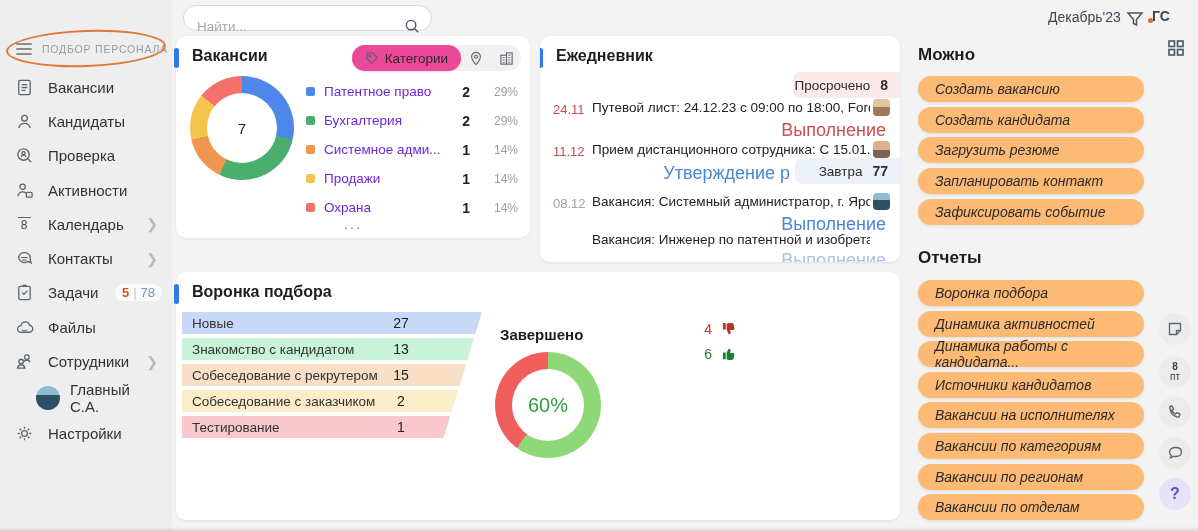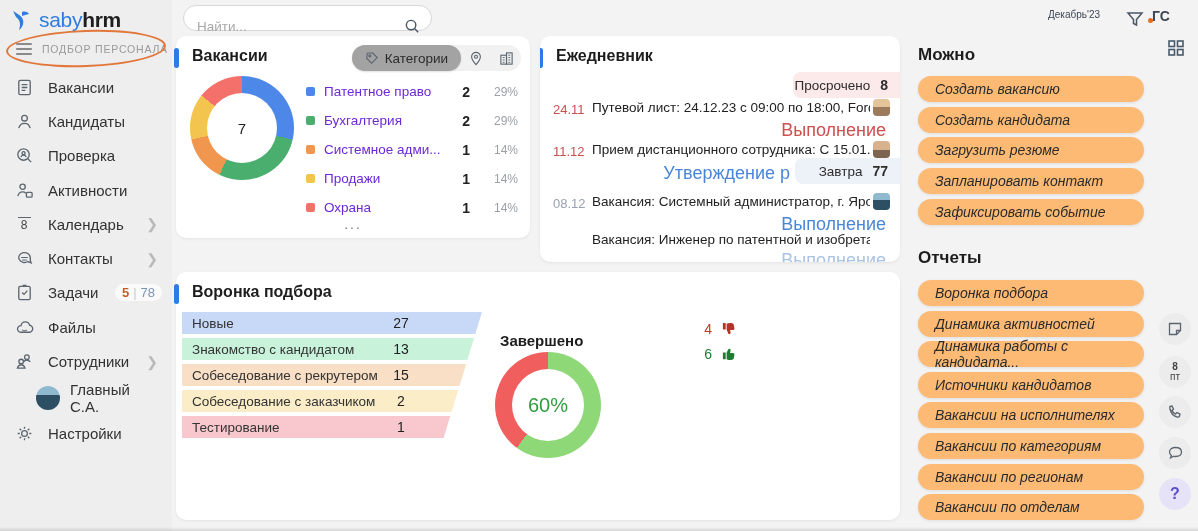--- a/index.html
+++ b/index.html
@@ -26,35 +26,35 @@
   .task-badge .tb1 { color:#cf5a28; font-weight:bold; }
   .task-badge .sep { color:#c9c9c9; }
   .task-badge .tb2 { color:#7d94b5; }
   .cal-icon { font-size:12px; color:#444; border-top:1.6px solid #5c6670; padding-top:1px; line-height:12px; width:13px; text-align:center; }
   .avatar-main { width:24px; height:24px; border-radius:50%; background:linear-gradient(180deg,#8fb9cf 0 38%,#2c4f63 38% 100%); margin-right:10px; margin-left:-2px; flex:0 0 auto; }
 
   
   .search { position:absolute; left:183px; top:5px; width:249px; height:26px; background:#fff; border:1px solid #d8d8d8; border-radius:14px; display:flex; align-items:center; padding:16px 10px 0 13px; }
   .search input { border:none; outline:none; flex:1; font-size:13.5px; color:#444; background:transparent; font-family:inherit; }
   .search input::placeholder { color:#a8a8a8; }
-  .period { position:absolute; left:1048px; top:9px; font-size:10px; color:#3c4654; }
+  .period { position:absolute; left:1048px; top:9px; font-size:14px; color:#3c4654; }
   .filter-btn { position:absolute; left:1126px; top:10px; color:#4a5664; }
   .user-badge { position:absolute; left:1152px; top:8px; font-size:14px; color:#3c4654; font-weight:bold; }
   .user-badge i { position:absolute; left:-4px; bottom:1px; width:5px; height:5px; background:#e86c1f; border-radius:50%; }
   .grid-btn { position:absolute; left:1167px; top:39px; color:#4a5a6a; }
 
   
   .card { position:absolute; background:#fff; border-radius:10px; box-shadow:0 1px 3px rgba(0,0,0,0.07); }
   .card-title { position:absolute; left:16px; top:11px; font-size:16px; font-weight:bold; color:#1d1d1d; }
   .accent { position:absolute; left:-2px; top:12px; width:5px; height:20px; border-radius:3px; background:#2f7ae8; }
 
   
   #vacCard { left:176px; top:36px; width:354px; height:202px; }
   .tabs { position:absolute; right:9px; top:9px; height:26px; background:#f1f1f1; border-radius:14px; display:flex; align-items:center; }
-  .tab-sel { background:#a3a3a3; border-radius:13px; height:26px; display:flex; align-items:center; gap:6px; padding:0 13px; font-size:13.5px; color:#2b2b2b; box-shadow:0 1px 2px rgba(0,0,0,0.12); }
+  .tab-sel { background:#ec4899; border-radius:13px; height:26px; display:flex; align-items:center; gap:6px; padding:0 13px; font-size:13.5px; color:#2b2b2b; box-shadow:0 1px 2px rgba(0,0,0,0.12); }
   .tab-ico { width:30px; display:flex; justify-content:center; color:#5c6670; }
   .donut { position:absolute; left:14px; top:40px; width:104px; height:104px; border-radius:50%; }
   .donut-hole { position:absolute; left:17px; top:17px; width:70px; height:70px; background:#fff; border-radius:50%; display:flex; align-items:center; justify-content:center; font-size:15px; color:#222; }
   .legend { position:absolute; left:130px; top:41px; width:212px; }
   .legend-row { height:29px; display:flex; align-items:center; position:relative; }
   .lg-sq { width:9px; height:9px; border-radius:2px; margin-right:9px; flex:0 0 auto; }
   .lg-label { font-size:13.5px; color:#6d28d9; }
   .lg-count { position:absolute; left:134px; width:30px; text-align:right; font-size:14px; font-weight:bold; color:#222; }
   .lg-pct { position:absolute; left:178px; width:34px; text-align:right; font-size:12px; color:#9aa0a6; }
   .more-dots { position:absolute; left:0; right:0; bottom:6px; text-align:center; color:#7a7a7a; font-size:14px; letter-spacing:2px; }
@@ -71,21 +71,21 @@
   .davatar { position:absolute; left:333px; width:17px; height:17px; border-radius:4px; }
   .red { color:#c94f4f; } .graydate { color:#98a2b0; }
   .st-red { color:#cf4f4f; } .st-blue { color:#4a86d8; } .st-muted { color:#a9c3e6; }
 
   
   #funnelCard { left:176px; top:272px; width:724px; height:248px; }
   .funnel-wrap { position:absolute; left:6px; top:40px; width:300px; height:126px; clip-path:polygon(0 0,100% 0,87.2% 100%,0 100%); }
   .stage { height:22px; margin-bottom:4px; position:relative; display:flex; align-items:center; }
   .stage-label { padding-left:10px; font-size:13.5px; color:#333; }
   .stage-value { position:absolute; left:203px; width:32px; text-align:center; font-size:14px; color:#222; }
-  .completed-label { position:absolute; left:324px; top:60px; font-size:15px; font-weight:bold; color:#1d1d1d; }
+  .completed-label { position:absolute; left:324px; top:54px; font-size:15px; font-weight:bold; color:#1d1d1d; }
   .cdonut { position:absolute; left:319px; top:80px; width:106px; height:106px; border-radius:50%; }
   .cdonut-hole { position:absolute; left:17px; top:17px; width:72px; height:72px; background:#fff; border-radius:50%; display:flex; align-items:center; justify-content:center; font-size:20px; color:#2f9e3f; }
   .thumbs { position:absolute; left:516px; top:44px; }
   .thumb-row { display:flex; align-items:center; gap:9px; height:25px; justify-content:flex-end; width:44px; }
   .thumb-row span { font-size:14px; }
   .t-red { color:#c0392b; } .t-green { color:#1e7d32; }
 
   
   .col-title { position:absolute; font-size:17px; font-weight:bold; color:#1d1d1d; }
   .pill-btn { position:absolute; left:918px; width:226px; height:26px; background:#fdba74; border-radius:14px; box-shadow:0 1px 3px rgba(0,0,0,0.09); display:flex; align-items:center; padding-left:17px; font-size:14px; color:#2b2b2b; cursor:pointer;font-style:italic; }
@@ -94,29 +94,20 @@
   .rail-circle { position:absolute; left:1159px; width:32px; height:32px; border-radius:50%; background:#ececec; display:flex; align-items:center; justify-content:center; color:#5c6670; }
   .rail-cal { font-size:10px; line-height:10px; text-align:center; color:#444; }
   .rail-help { background:#e6e2f7; color:#5a4ecb; font-size:16px; font-weight:bold; }
 
   .bottom-edge { position:absolute; left:0; bottom:0; width:100%; height:4px; background:linear-gradient(180deg,rgba(0,0,0,0) ,rgba(0,0,0,0.12)); }
 </style>
 </head>
 <body>
 
 <div class="sidebar">
-  <div class="logo">
-    <span>
-      <svg width="22" height="24" viewBox="0 0 22 24">
-          <path d="M3 3 C9 7 12 8 13 12 C14 16 12 20 9 22 C11 16 10 12 6 9 Z" fill="#2e7de0"></path>
-          <path d="M12 4 C15 3 18 4 19 6 C16 7 14 7 12 8 Z" fill="#2e7de0"></path>
-        </svg>
-    </span>
-    <span class="logo-text"><span class="logo-brand">saby</span><span class="logo-product">hrm</span></span>
-  </div>
 
   <div class="section-row">
     <span class="hamburger">
         <span></span>
         <span></span>
         <span></span>
       </span>
     <span class="section-label">ПОДБОР ПЕРСОНАЛА</span>
   </div>
   <div class="annotation"></div>

